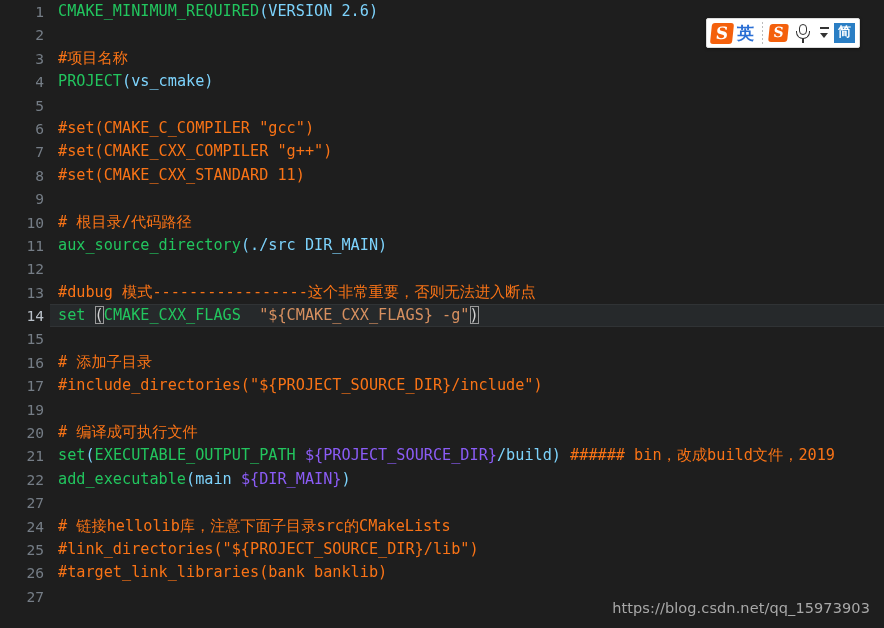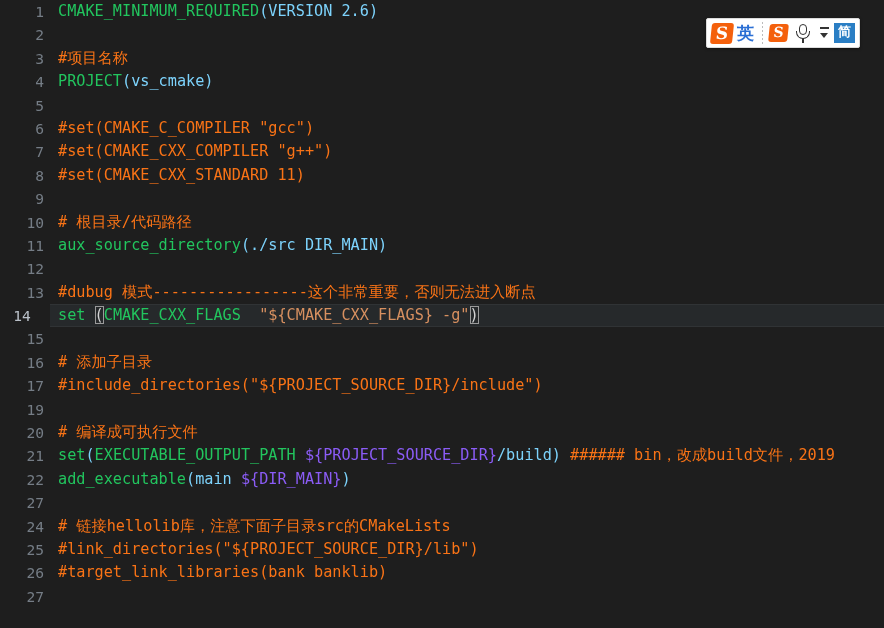--- a/index.html
+++ b/index.html
@@ -46,21 +46,21 @@
 
   .gutter {
     position: absolute;
     left: 0; top: 0;
     width: 44px;
     text-align: right;
     color: #757d86;
     font-size: 14.6px;
     font-family: "DejaVu Sans Mono", "Liberation Mono", monospace;
   }
-  .line.active .gutter { color: #b9c0c8; text-align: center; }
+  .line.active .gutter { color: #b9c0c8; }
 
   .content {
     position: absolute;
     left: 58px; top: 0;
     white-space: pre;
     font-size: 15.2px;
   }
 
   
   .tk-fn      { color: #22c55e; }     
@@ -250,14 +250,15 @@
     </div>
     <div class="ime-updown">
       <div class="dash"></div>
       <div class="tri"></div>
     </div>
     <div class="ime-kb">
       <span>简</span>
     </div>
   </div>
 
+  <div id="watermark">https://blog.csdn.net/qq_15973903</div>
 
 </div>
 
 </body></html>

